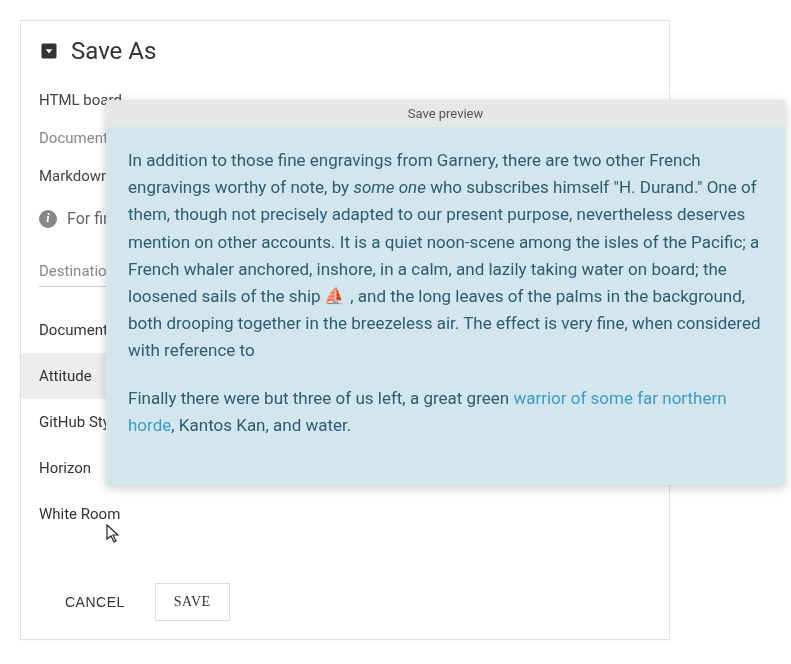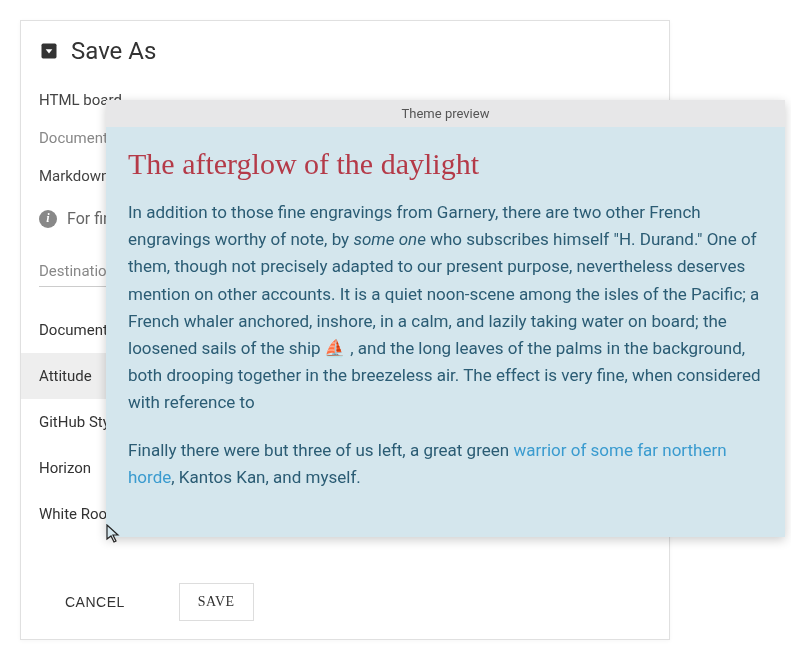--- a/index.html
+++ b/index.html
@@ -84,21 +84,21 @@
   .list-item.selected {
     background: #eee;
     margin-left: -18px;
     margin-right: -18px;
     padding-left: 18px;
     padding-right: 18px;
   }
   .dialog-footer {
     display: flex;
     align-items: center;
-    gap: 36px;
+    gap: 12px;
     padding: 12px 18px 18px 26px;
   }
   .btn {
     font-size: 14px;
     letter-spacing: 0.5px;
     padding: 10px 18px;
     background: transparent;
     border: none;
     cursor: pointer;
     color: #333;
@@ -183,28 +183,27 @@
       <div class="list-item">White Room</div>
     </div>
   </div>
   <div class="dialog-footer">
     <button class="btn">CANCEL</button>
     <button class="btn primary">SAVE</button>
   </div>
 </div>
 
 <div class="preview">
-  <div class="preview-header">Theme preview</div>
+  <div class="preview-header">Save preview</div>
   <div class="preview-body">
-    <div class="preview-title">The afterglow of the daylight</div>
     <p class="preview-para">
       <span>In addition to those fine engravings from Garnery, there are two other French engravings worthy of note, by </span><em>some one</em><span> who subscribes himself "H. Durand." One of them, though not precisely adapted to our present purpose, nevertheless deserves mention on other accounts. It is a quiet noon-scene among the isles of the Pacific; a </span><strong>French whaler</strong><span> anchored, inshore, in a calm, and lazily taking water on board; the loosened sails of the ship </span><span>⛵</span><span> , and the long leaves of the palms in the background, both drooping together in the breezeless air. The effect is very fine, when considered with reference to</span>
     </p>
     <p class="preview-para">
-      <span>Finally there were but three of us left, a great green </span><a href="#">warrior of some far northern horde</a><span>, Kantos Kan, and myself.</span>
+      <span>Finally there were but three of us left, a great green </span><a href="#">warrior of some far northern horde</a><span>, Kantos Kan, and water.</span>
     </p>
   </div>
 </div>
 
 <div class="cursor">
   <svg viewBox="0 0 16 20" width="16" height="20">
     <polygon points="1,1 1,15 5,12 8,18 10,17 7,11 12,11" fill="none" stroke="#222" stroke-width="1.2"></polygon>
   </svg>
 </div>
 

